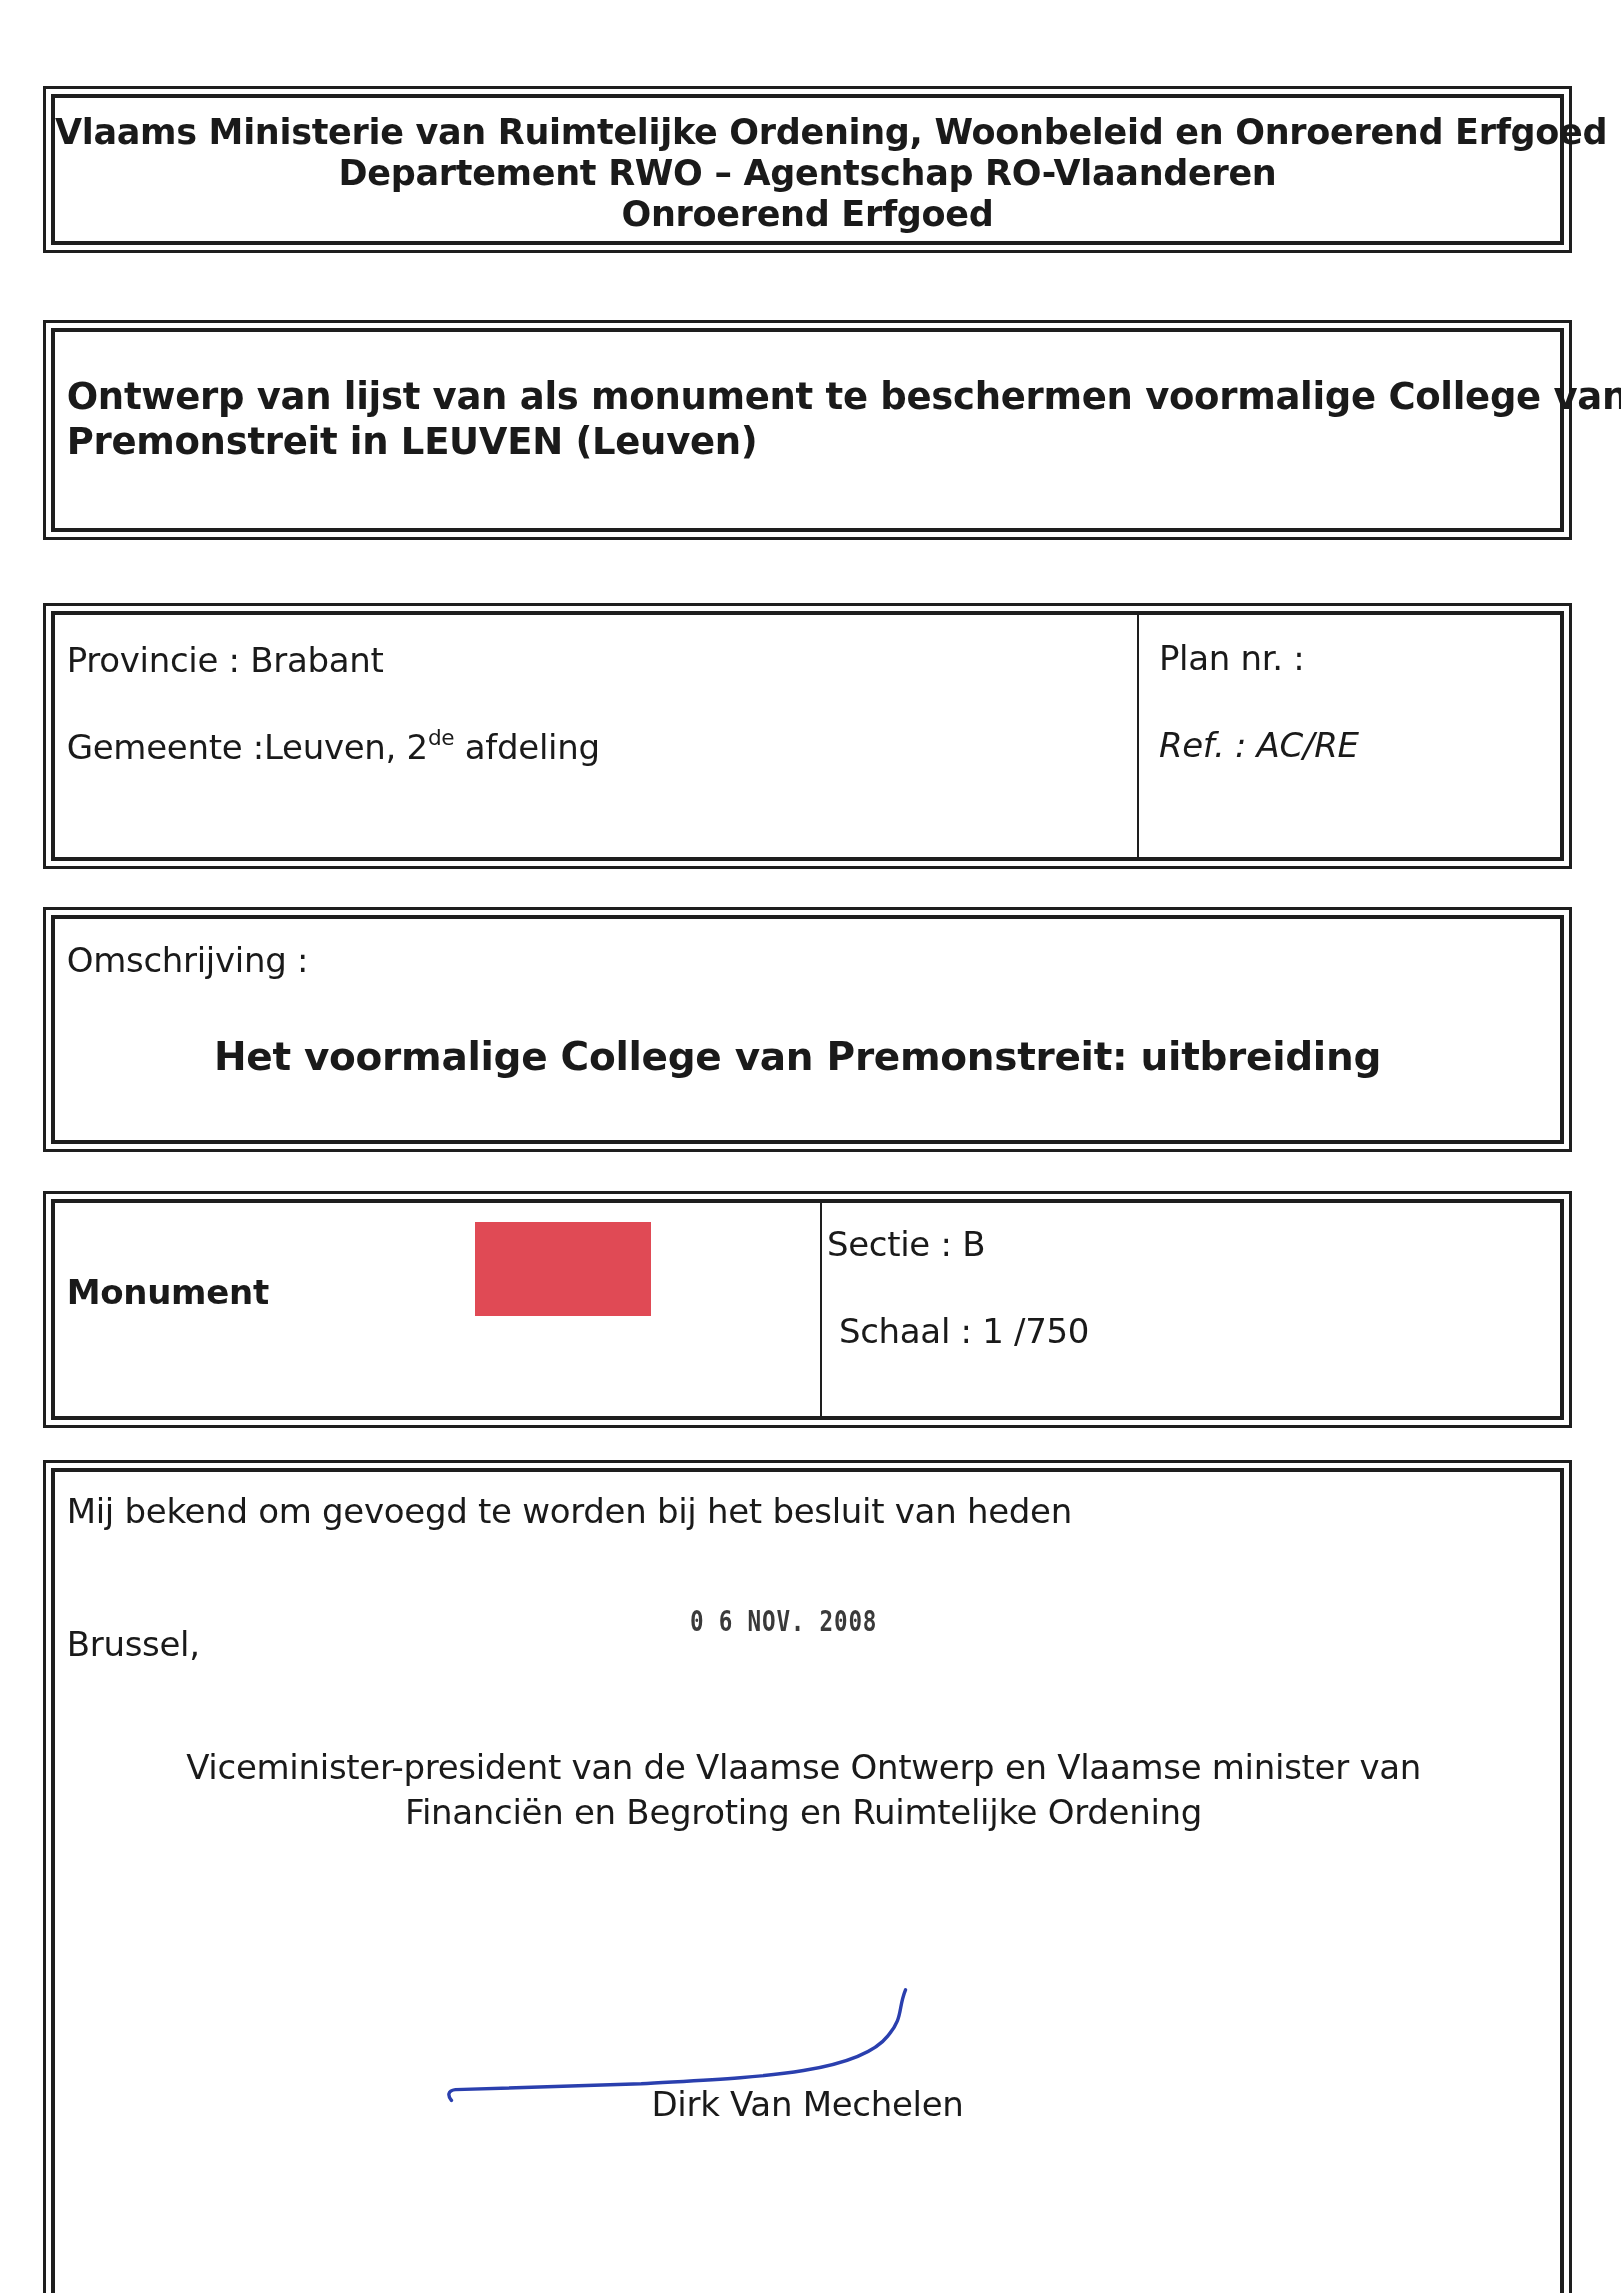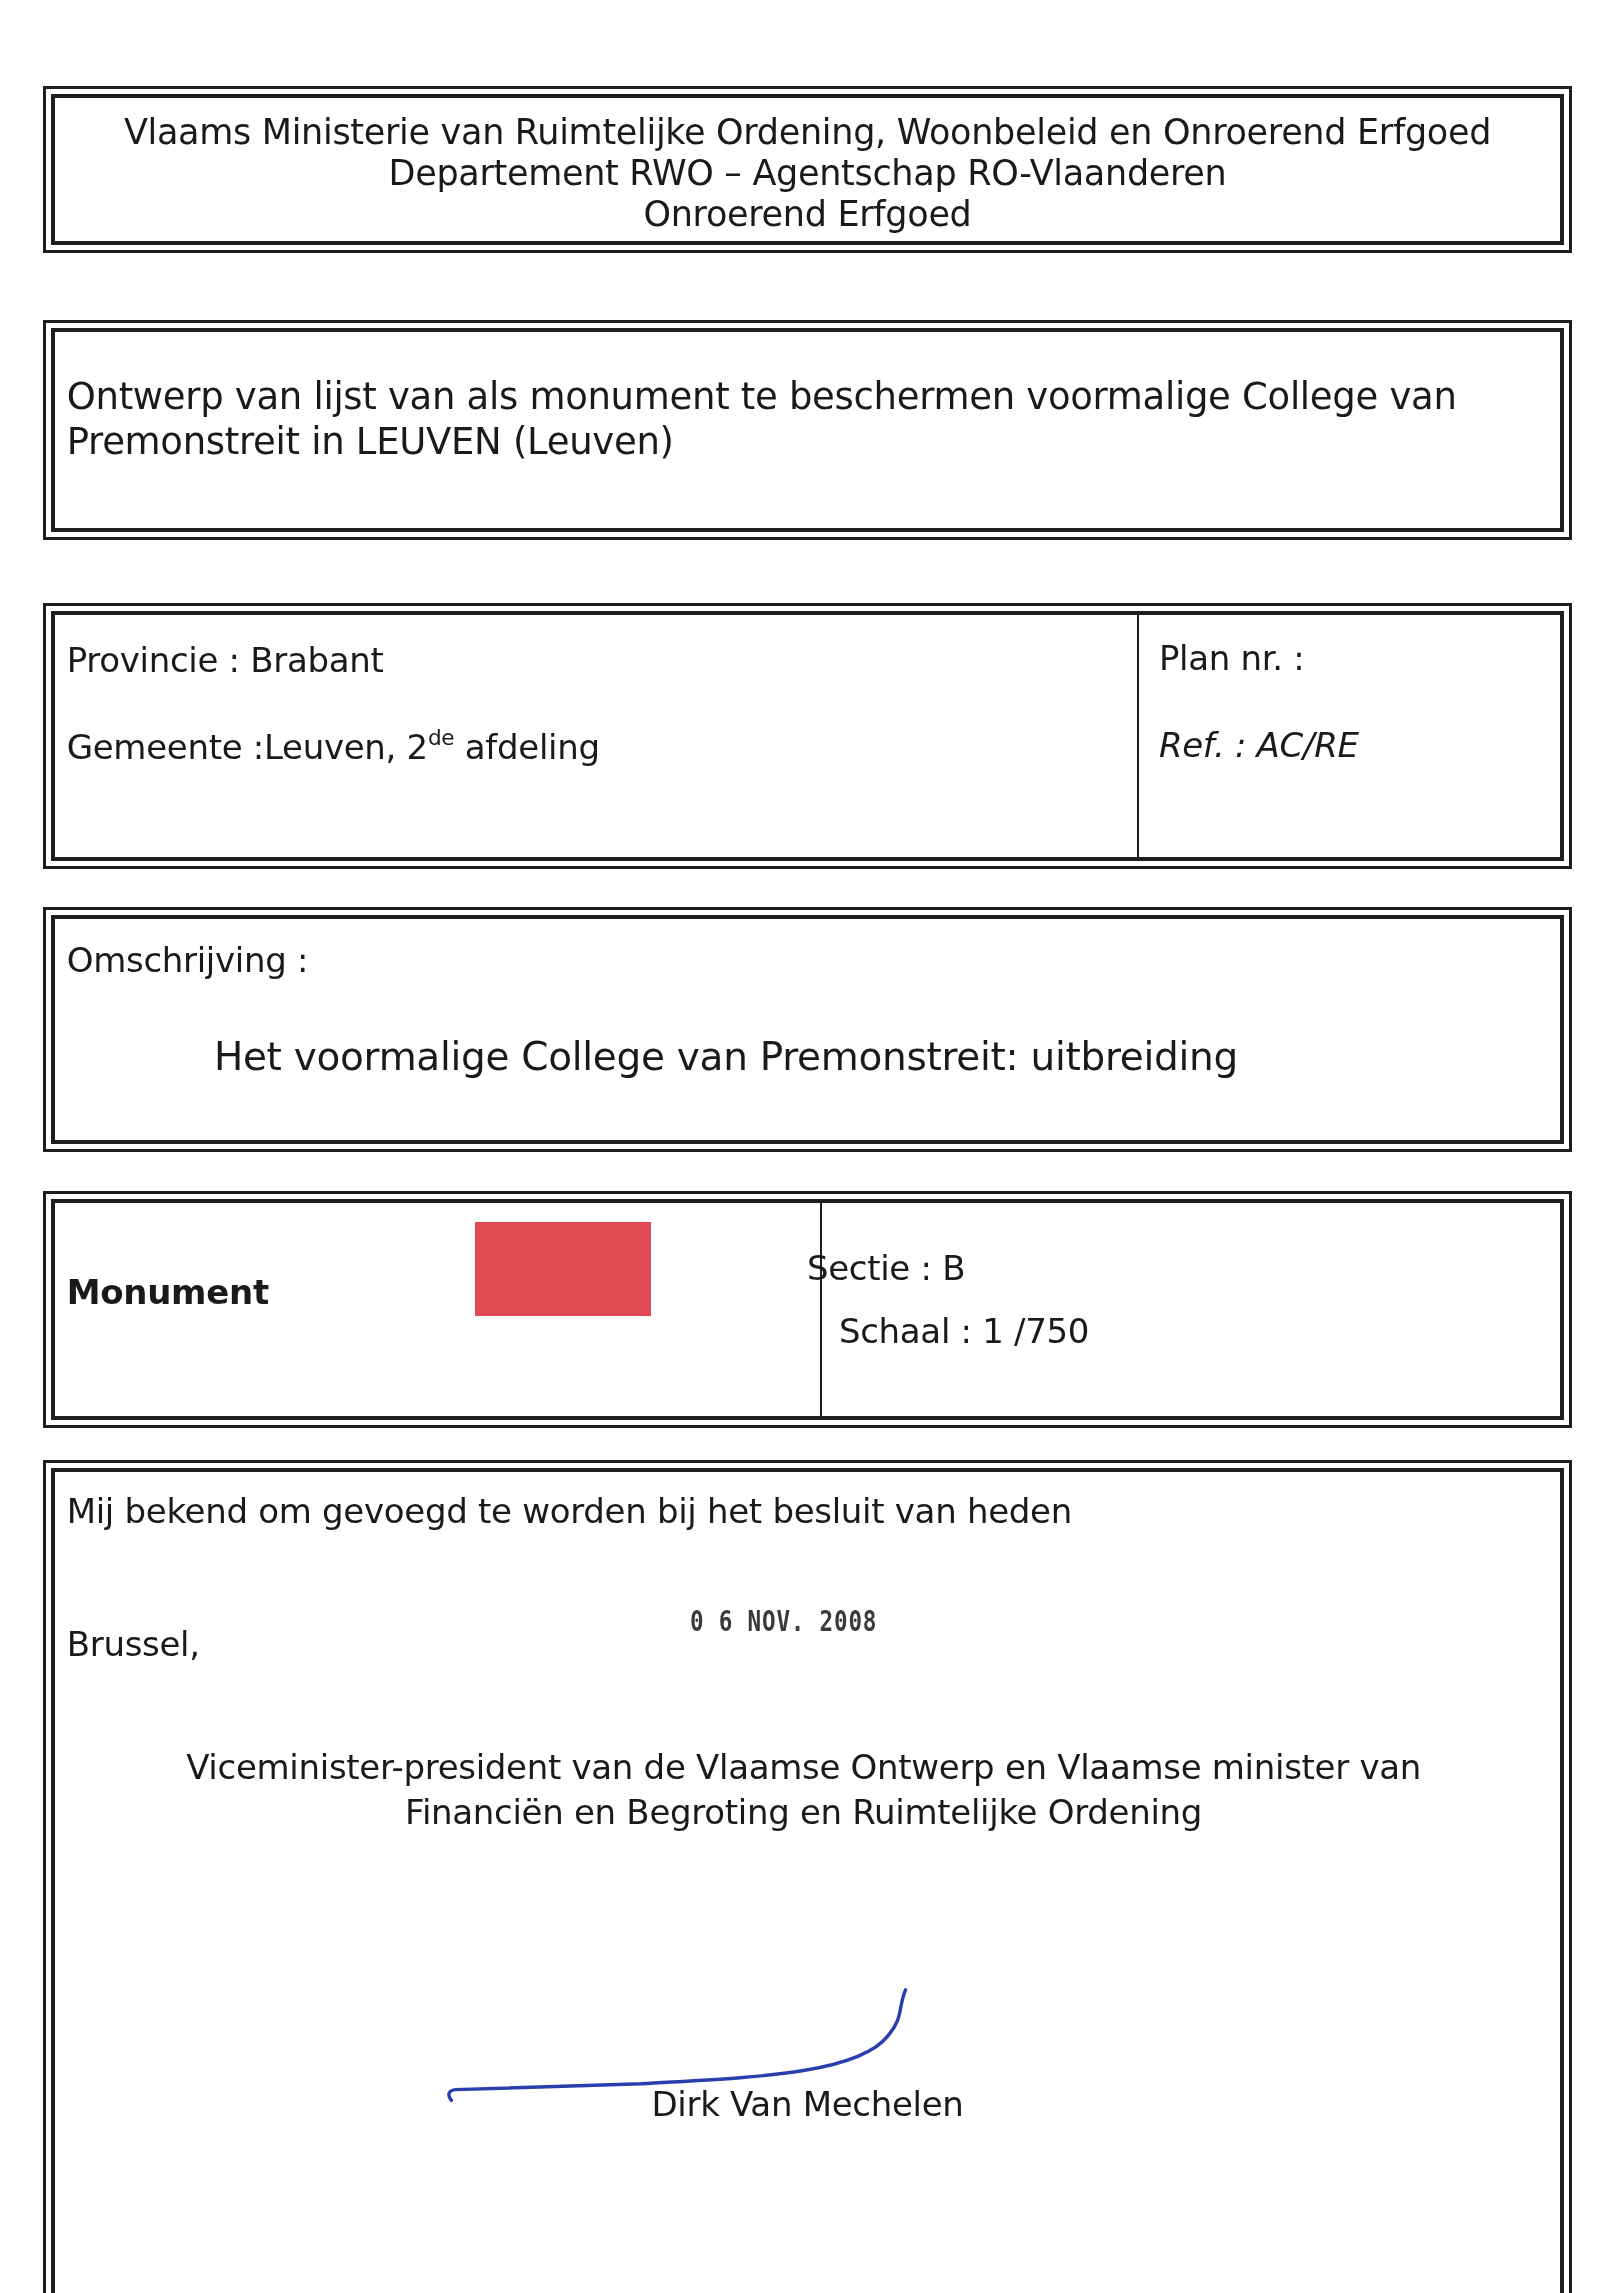--- a/index.html
+++ b/index.html
@@ -2,21 +2,21 @@
 <html><head>
 <meta charset="utf-8">
 <style>
   html, body { margin: 0; padding: 0; background: #ffffff; }
   body { width: 1621px; height: 2294px; position: relative; overflow: hidden;
          font-family: "DejaVu Sans", "Liberation Sans", sans-serif; color: #1a1a1a; }
   .box { position: absolute; left: 43px; width: 1529px; box-sizing: border-box;
          border: 3.9px solid #1e1e1e; padding: 4.9px; }
   .box-inner { width: 100%; height: 100%; box-sizing: border-box;
                border: 4.9px solid #1e1e1e; position: relative; background: #fff; }
-  .bold { font-weight: normal; }
+  .bold { font-weight: bold; }
   .t { position: absolute; white-space: nowrap; font-size: 34px; letter-spacing: -0.3px; }
   .center { text-align: center; left: 0; right: 0; }
   .vdiv { position: absolute; top: 0; bottom: 0; width: 2px; background: #1e1e1e; }
   sup { font-size: 21.6px; vertical-align: 13.7px; line-height: 0; }
   .swatch { position: absolute; }
   .stamp { font-family: "DejaVu Sans Mono", "Liberation Mono", monospace; color: #3a3a3a;
            font-weight: bold; font-size: 29px; letter-spacing: 1px; transform: scaleX(0.78); transform-origin: left center; }
   svg.sig { position: absolute; }
 </style>
 </head>
@@ -54,21 +54,21 @@
     <div class="t" style="left:11.8px; top:21.6px;">Omschrijving :</div>
     <div class="t bold" style="left:159px; top:115px; font-size:39px;">Het voormalige College  van Premonstreit: uitbreiding</div>
   </div>
 </div>
 
 <div class="box" style="top:1191px; height:237px;">
   <div class="box-inner">
     <div class="t" style="left:11.8px; top:69px;font-weight:bold;">Monument</div>
     <div class="swatch" style="left: 420px; top: 19.6px; width: 176px; height: 94px; background: rgb(224, 74, 85);"></div>
     <div class="vdiv" style="left:765px;"></div>
-    <div class="t" style="left:752px; top:21.6px;margin-top:24px;">Sectie : B</div>
+    <div class="t" style="left:772px; top:21.6px;">Sectie : B</div>
     <div class="t" style="left:784px; top:108px;">Schaal : 1 /750</div>
   </div>
 </div>
 
 <div class="box" style="top:1460px; height:856px;">
   <div class="box-inner">
     <div class="t" style="left:11.8px; top:19.6px;">Mij bekend om gevoegd te worden bij het besluit van heden</div>
     <div class="t" style="left:11.8px; top:152px;">Brussel,</div>
     <div class="t stamp" style="left:635px; top:132px;">0 6 NOV. 2008</div>
     <div class="t center" style="top:275px; left:-7.8px;">Viceminister-president van de Vlaamse Ontwerp en Vlaamse minister van</div>

